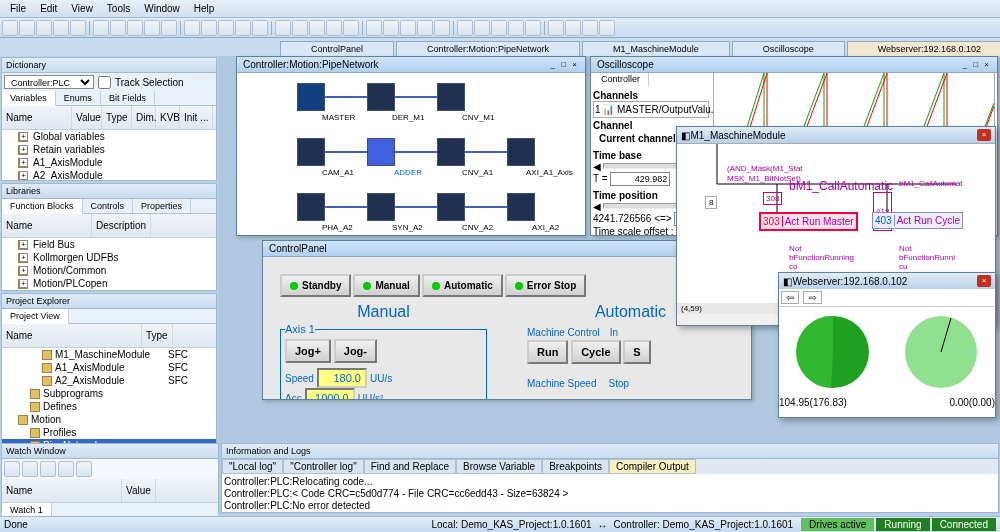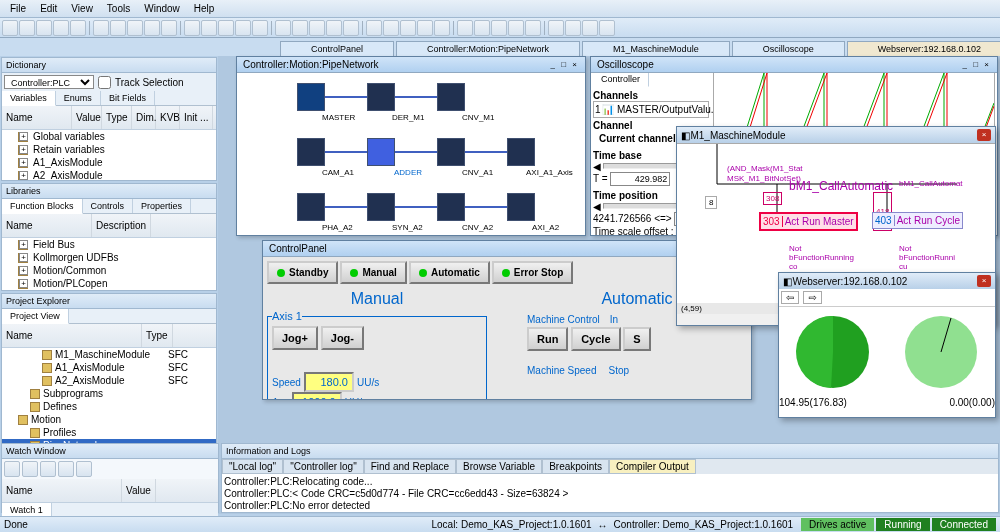--- a/index.html
+++ b/index.html
@@ -377,21 +377,21 @@
           </svg>
         </div>
       </div>
     </div>
 
     <div class="mdi-win" style="left:44px;top:184px;width:490px;height:160px">
       <div class="mdi-title">
           <span>ControlPanel</span>
           <span class="ctrls">_ □ ×</span>
         </div>
-      <div class="mdi-body" style="background:#e8e8e8;padding:4px">
+      <div class="mdi-body" style="background:#e8e8e8;padding:17px">
         <div style="display:flex;gap:2px">
           <span class="cp-btn">
               <span class="dot"></span>
               <span>Standby</span>
             </span>
           <span class="cp-btn">
               <span class="dot"></span>
               <span>Manual</span>
             </span>
           <span class="cp-btn">
@@ -402,21 +402,21 @@
               <span class="dot"></span>
               <span>Error Stop</span>
             </span>
         </div>
         <div style="display:flex;margin-top:6px;gap:40px">
           <div style="flex:1">
             <div style="text-align:center;color:#06c;font-size:16px">Manual</div>
             <fieldset style="border:1px solid #06c;padding:4px;margin-top:2px"><legend style="color:#06c;font-size:11px">Axis 1</legend>
               <button class="cp-btn" style="font-size:11px">Jog+</button>
               <button class="cp-btn" style="font-size:11px">Jog-</button>
-              <div style="margin-top:22px;color:#06c;font-size:11px"><span>Speed</span> <span class="cp-field">180.0</span> <span>UU/s</span></div>
+              <div style="margin-top:5px;color:#06c;font-size:11px"><span>Speed</span> <span class="cp-field">180.0</span> <span>UU/s</span></div>
               <div style="color:#06c;font-size:11px"><span>Acc</span> <span class="cp-field">1000.0</span> <span>UU/s²</span></div>
             </fieldset>
           </div>
           <div style="flex:1">
             <div style="text-align:center;color:#06c;font-size:16px">Automatic</div>
             <div style="color:#06c;font-size:12px;margin-top:6px;display:flex;align-items:center;gap:10px">
                 <span>Machine Control</span>
                 <span style="color:#06c">In</span>
               </div>
             <div style="margin-top:2px"><button class="cp-btn" style="font-size:11px">Run</button> <button class="cp-btn" style="font-size:11px">Cycle</button> <button class="cp-btn" style="font-size:11px">S</button></div>

